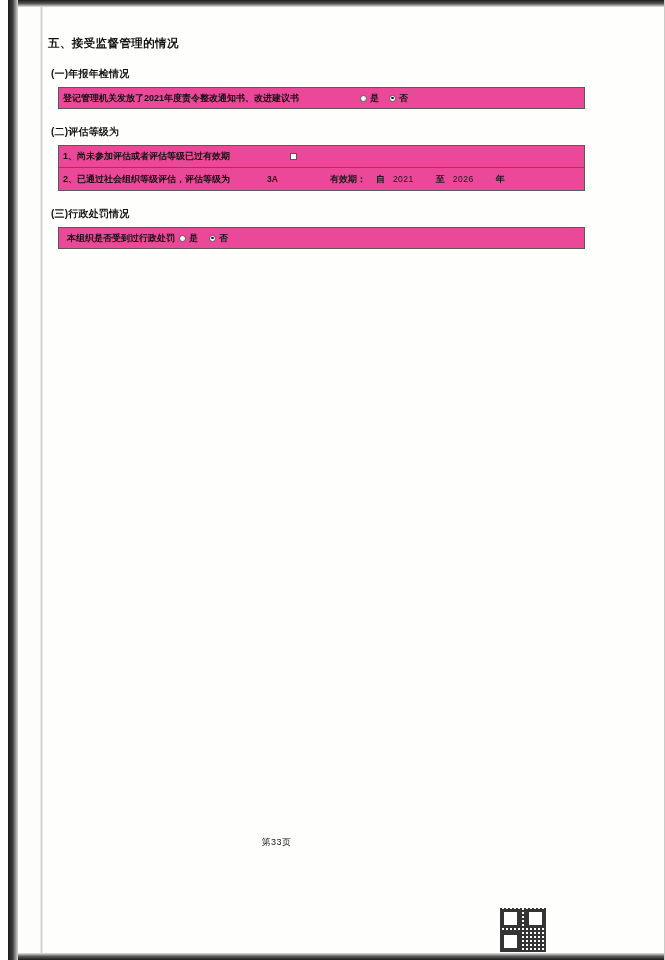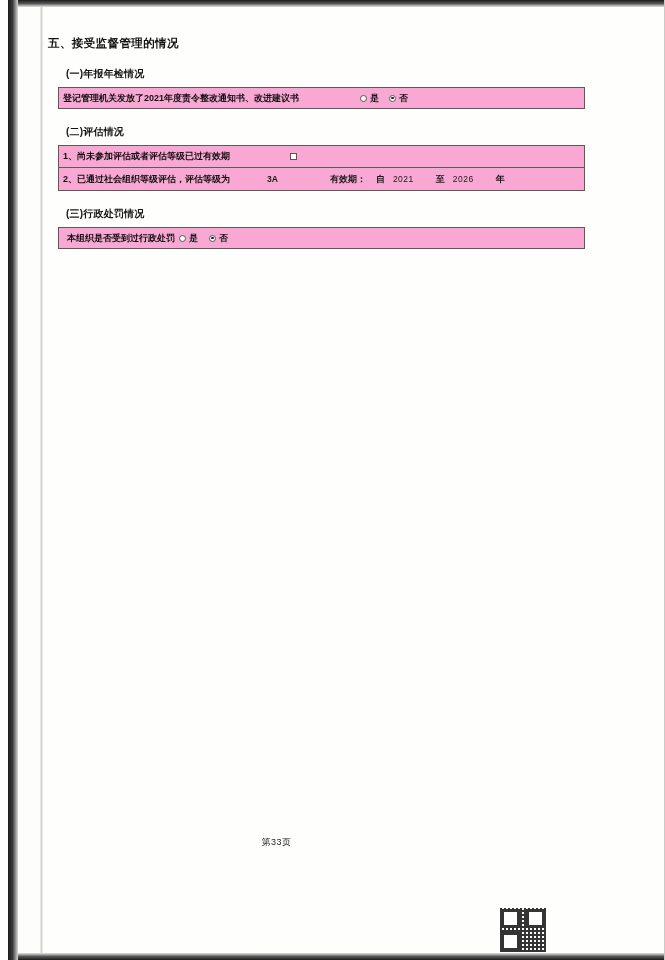--- a/index.html
+++ b/index.html
@@ -71,30 +71,30 @@
   .section-title {
     font-size: 11.5px;
     font-weight: bold;
     letter-spacing: .4px;
     margin: 26px 0 0 4px;
     color: #121212;
   }
   .sub-title {
     font-size: 10px;
     font-weight: bold;
-    margin: 16px 0 6px 22px;
+    margin: 16px 0 6px 7px;
     color: #141414;
     letter-spacing: .2px;
   }
 
   .box {
     border: 1px solid #5a5a5a;
     margin-left: 14px;
     width: 527px;
-    background: #f9a8d4;
+    background: #ec4899;
     box-sizing: border-box;
     gap: 10px;
   }
   .box.single {
     height: 22px;
     display: flex;
     align-items: center;
     padding: 0 4px;
   }
   .row {
@@ -259,21 +259,21 @@
           <span class="radio"></span>
           <span class="opt-text">是</span>
         </span>
         <span class="opt">
           <span class="radio checked"></span>
           <span class="opt-text">否</span>
         </span>
       </span>
     </div>
 
-    <div class="sub-title">(二)评估情况</div>
+    <div class="sub-title">(二)评估等级为</div>
 
     <div class="box">
       <div class="row divider">
         <span class="rowlabel">1、尚未参加评估或者评估等级已过有效期</span>
         <span class="checkbox cb-indent"></span>
       </div>
       <div class="row">
         <span class="rowlabel">2、已通过社会组织等级评估，评估等级为</span>
         <span class="grade">3A</span>
         <span class="eval-extra">

